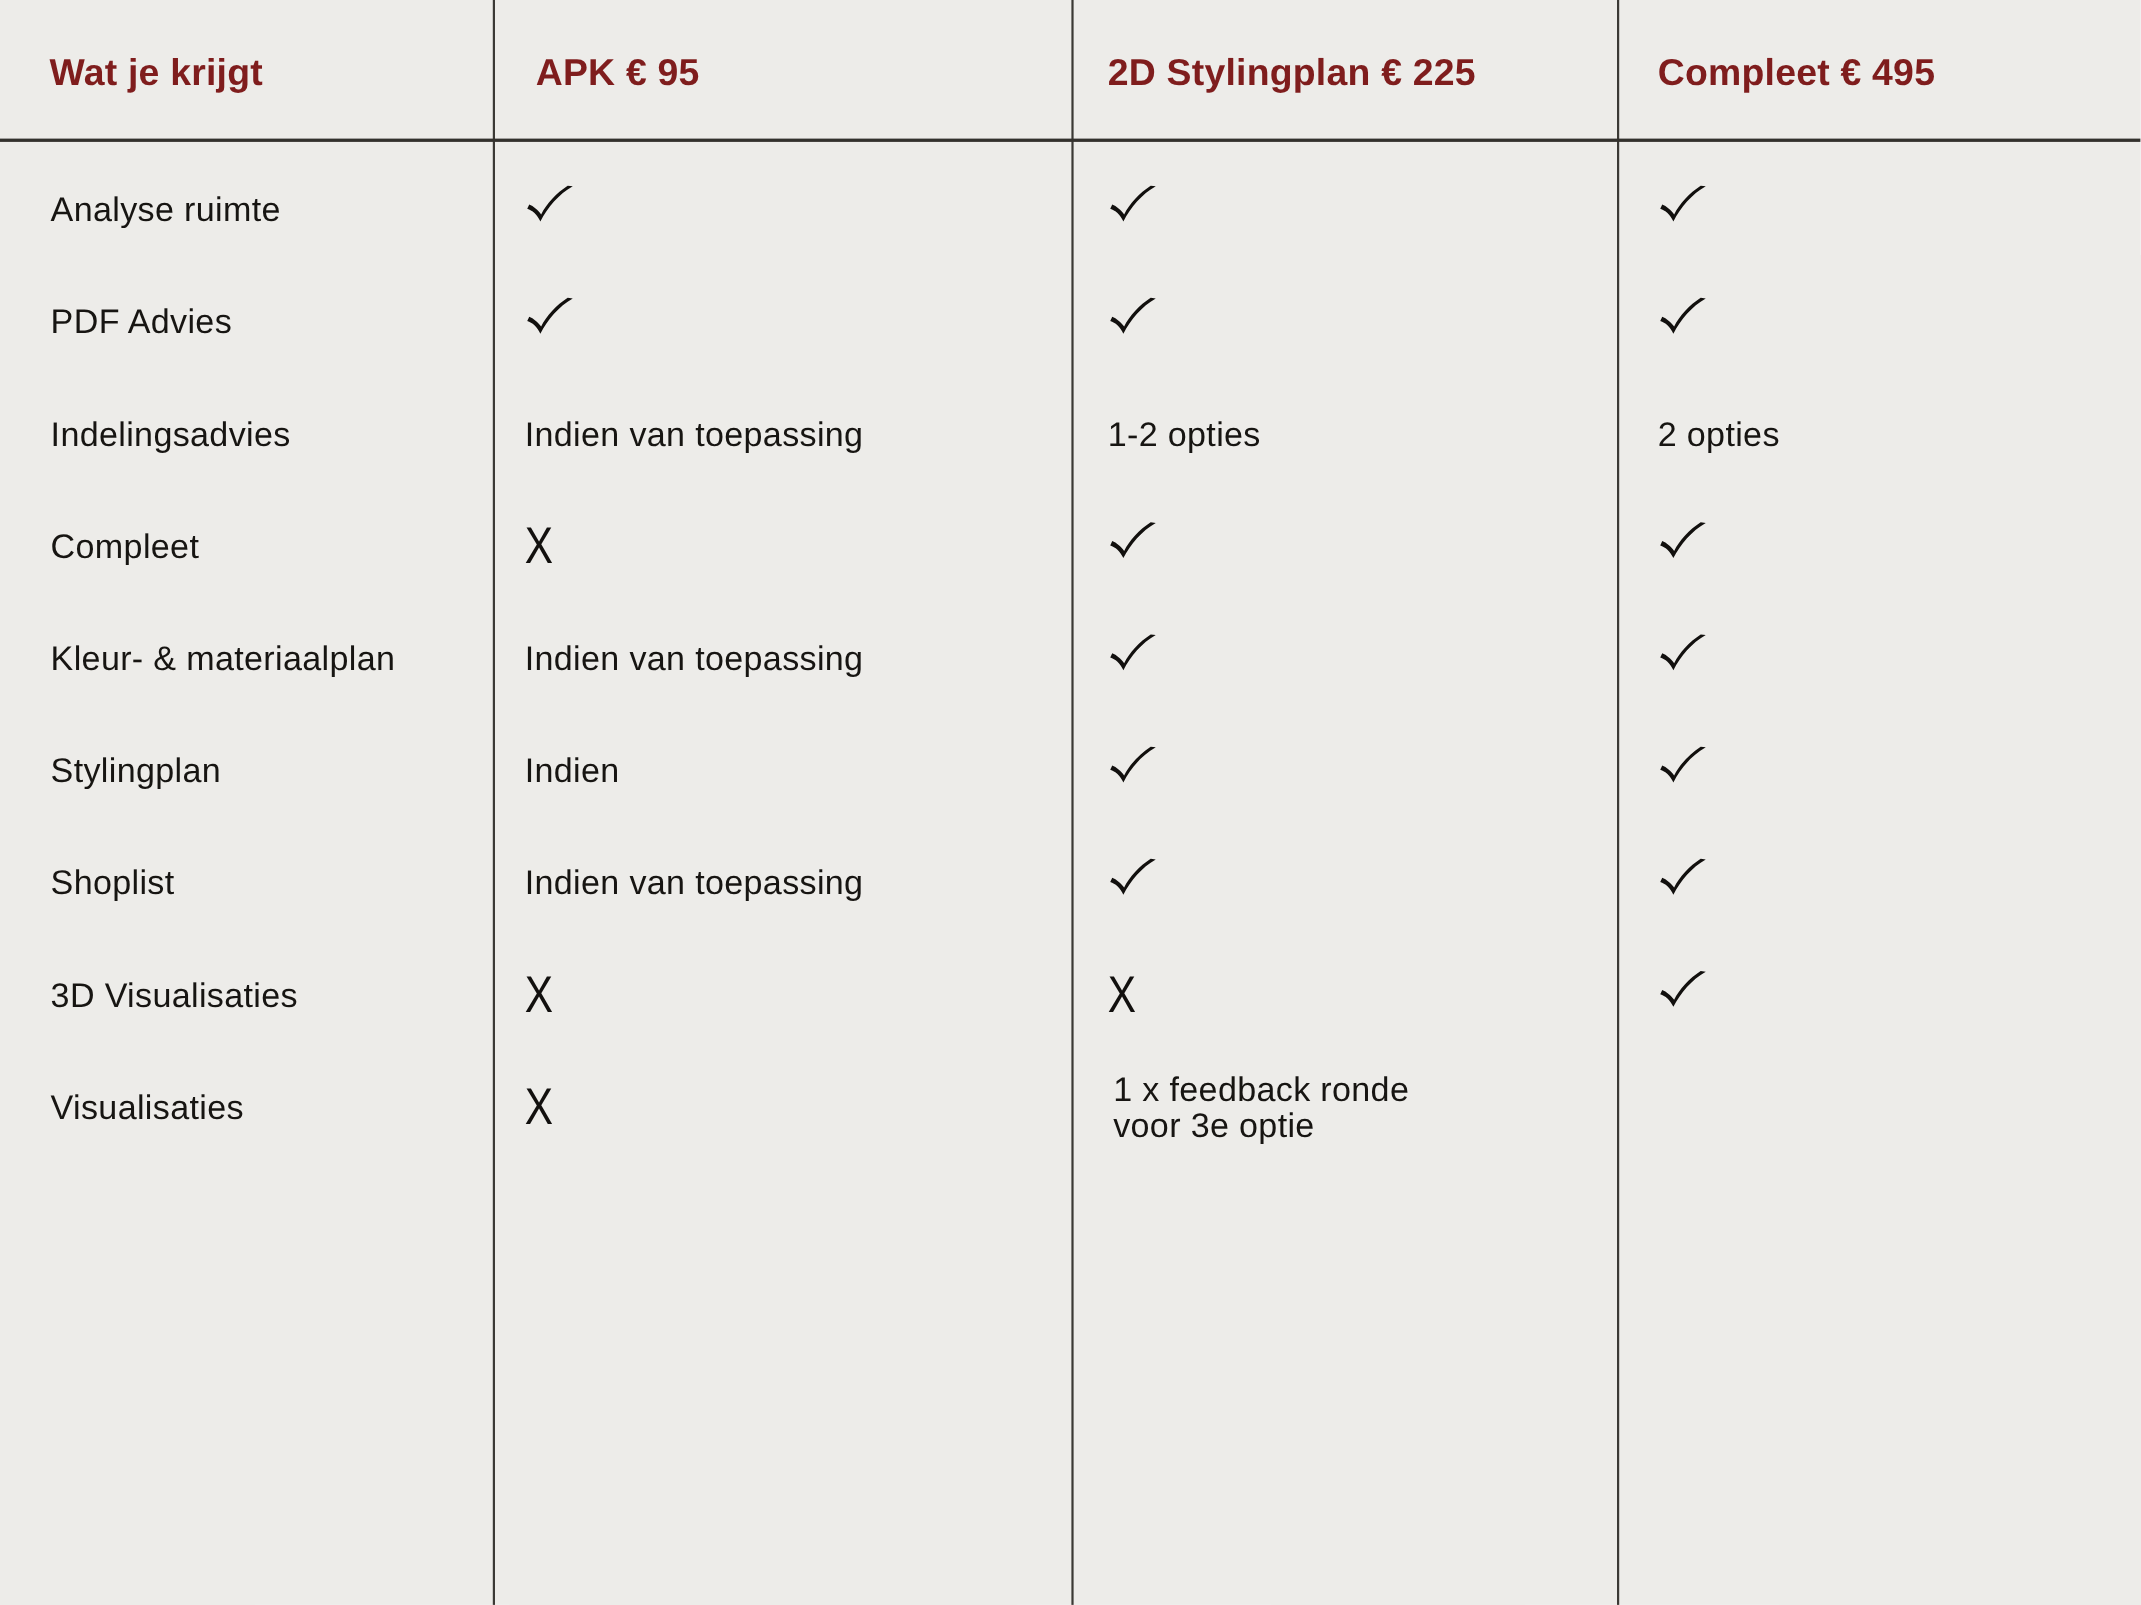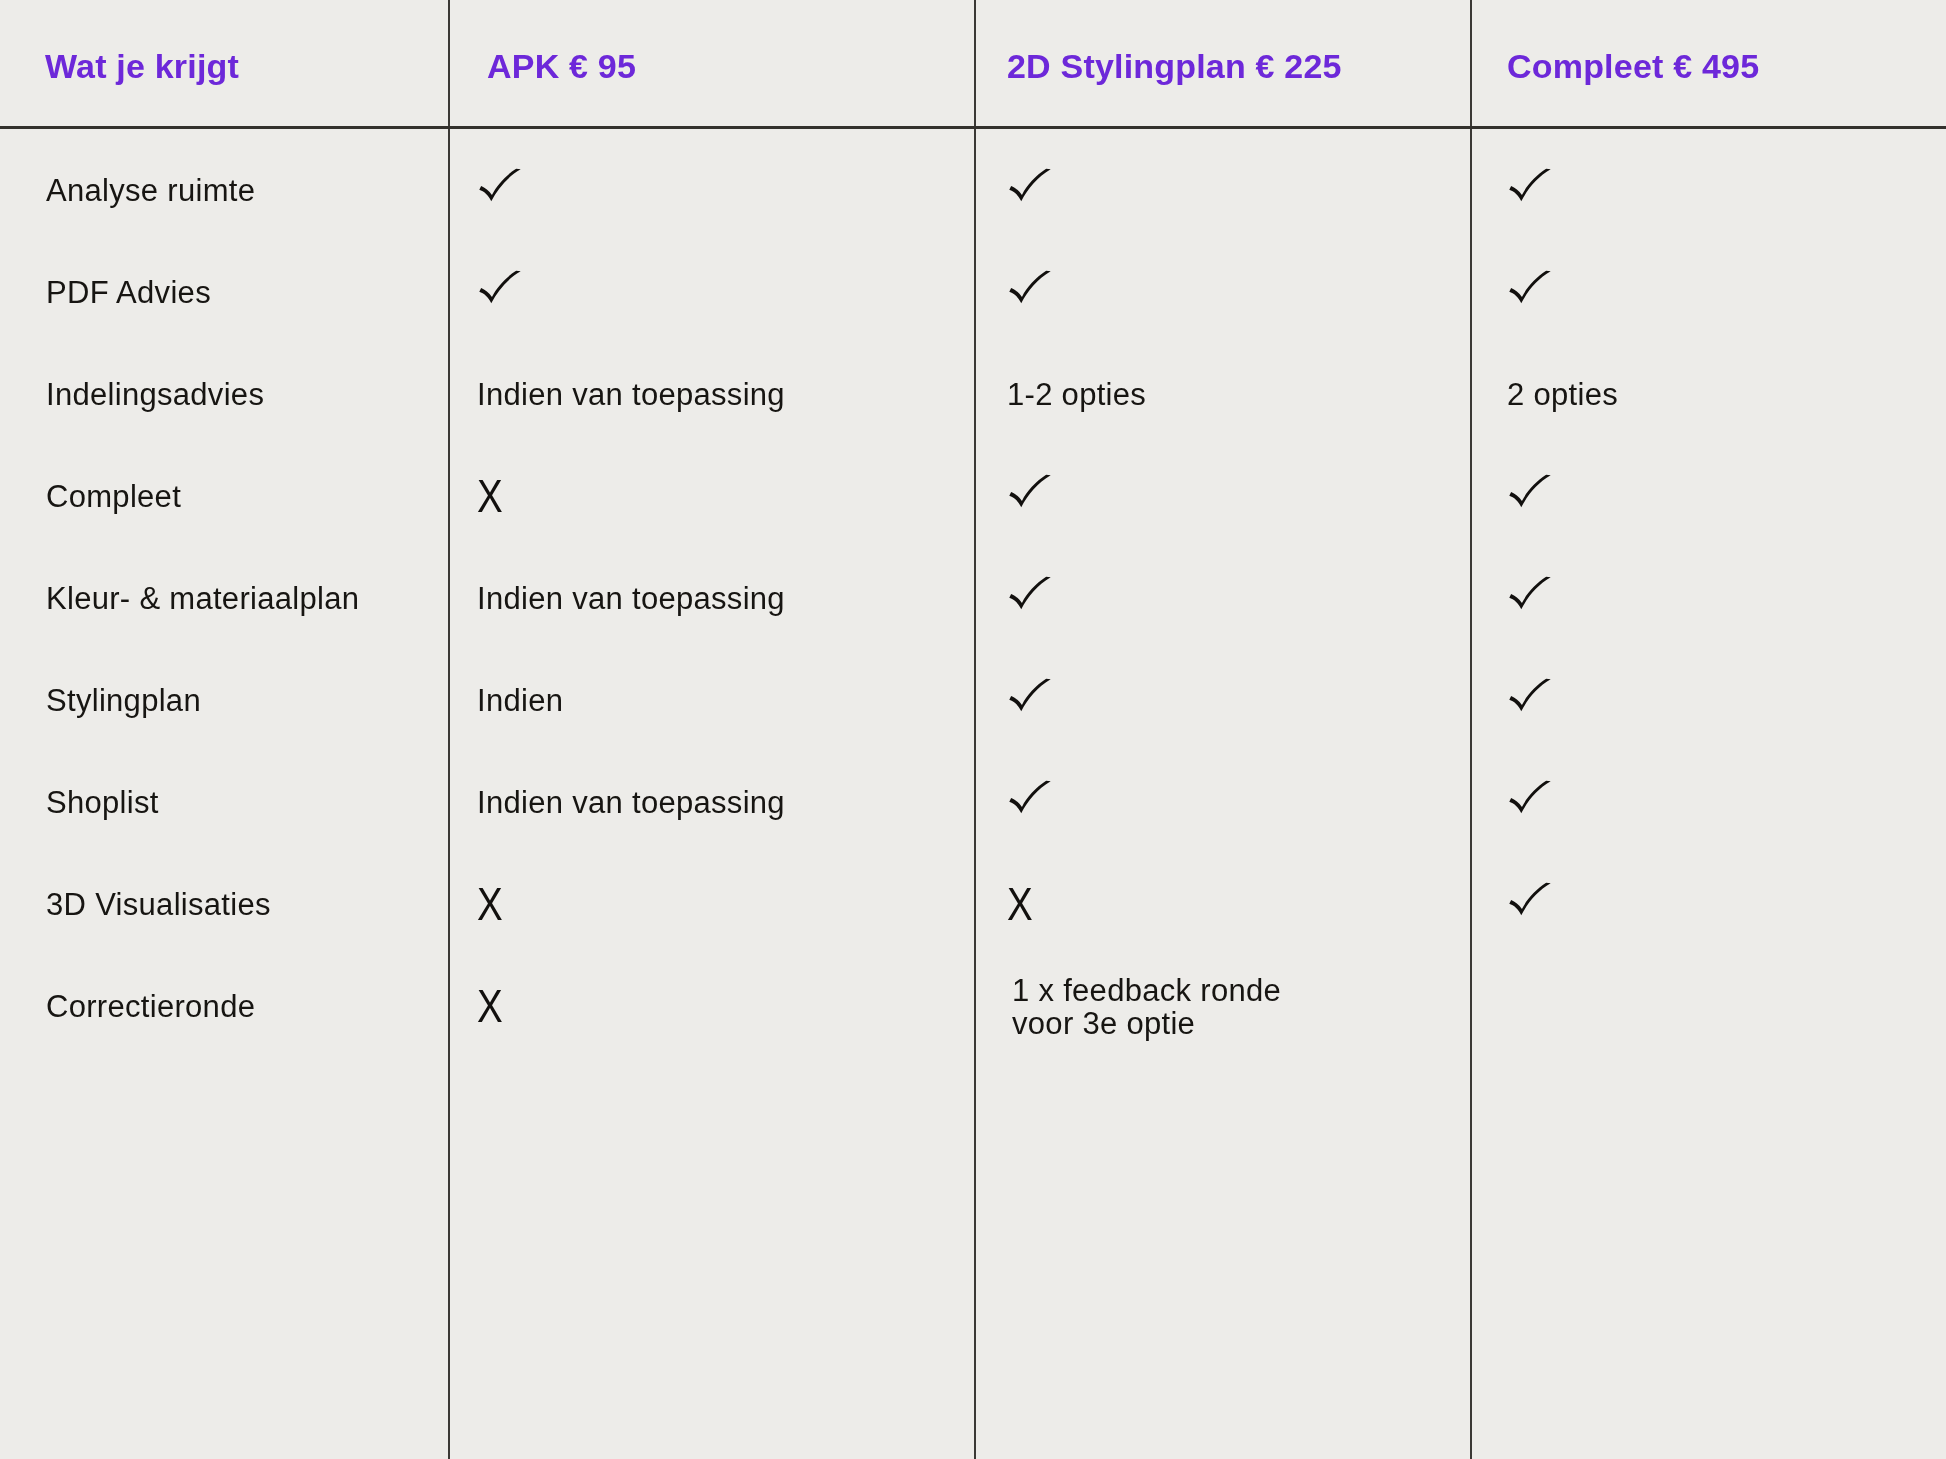--- a/index.html
+++ b/index.html
@@ -41,21 +41,21 @@
     height: 126px;
     display: grid;
     grid-template-columns: 449px 526px 495px 476px;
   }
   .header-cell {
     display: flex;
     align-items: center;
     font-weight: bold;
     font-size: 34px;
     letter-spacing: 0.2px;
-    color: #6d28d9;
+    color: #7f1d1d;
     padding-top: 6px;
     box-sizing: border-box;
   }
   .header-cell.c0 { padding-left: 45px; }
   .header-cell.c1 { padding-left: 38px; }
   .header-cell.c2 { padding-left: 32px; }
   .header-cell.c3 { padding-left: 37px; }
   .table-body {
     position: absolute;
     top: 129px;
@@ -187,20 +187,20 @@
       </div>
       <div class="row">
         <div class="cell label-cell">3D Visualisaties</div>
         <div class="cell col1"><span class="cross">X</span></div>
         <div class="cell col2"><span class="cross">X</span></div>
         <div class="cell col3"><span class="check"><svg width="46" height="40" viewBox="0 0 40 34" aria-hidden="true">
               <path d="M2 18.6 C6 19.8 9.8 23.2 12.4 28.6 C18 17.6 27 7 38 0.8 L34 0.3 C25 6 17 15 13 23 C10.6 19.6 6.8 16.4 3.6 15.2 Z" fill="#12100E"></path>
             </svg></span></div>
       </div>
       <div class="row">
-        <div class="cell label-cell">Correctieronde</div>
+        <div class="cell label-cell">Visualisaties</div>
         <div class="cell col1"><span class="cross">X</span></div>
         <div class="cell col3">1 x feedback ronde
 voor 3e optie</div>
       </div>
     </div>
 
 </div>
 
 </body></html>

